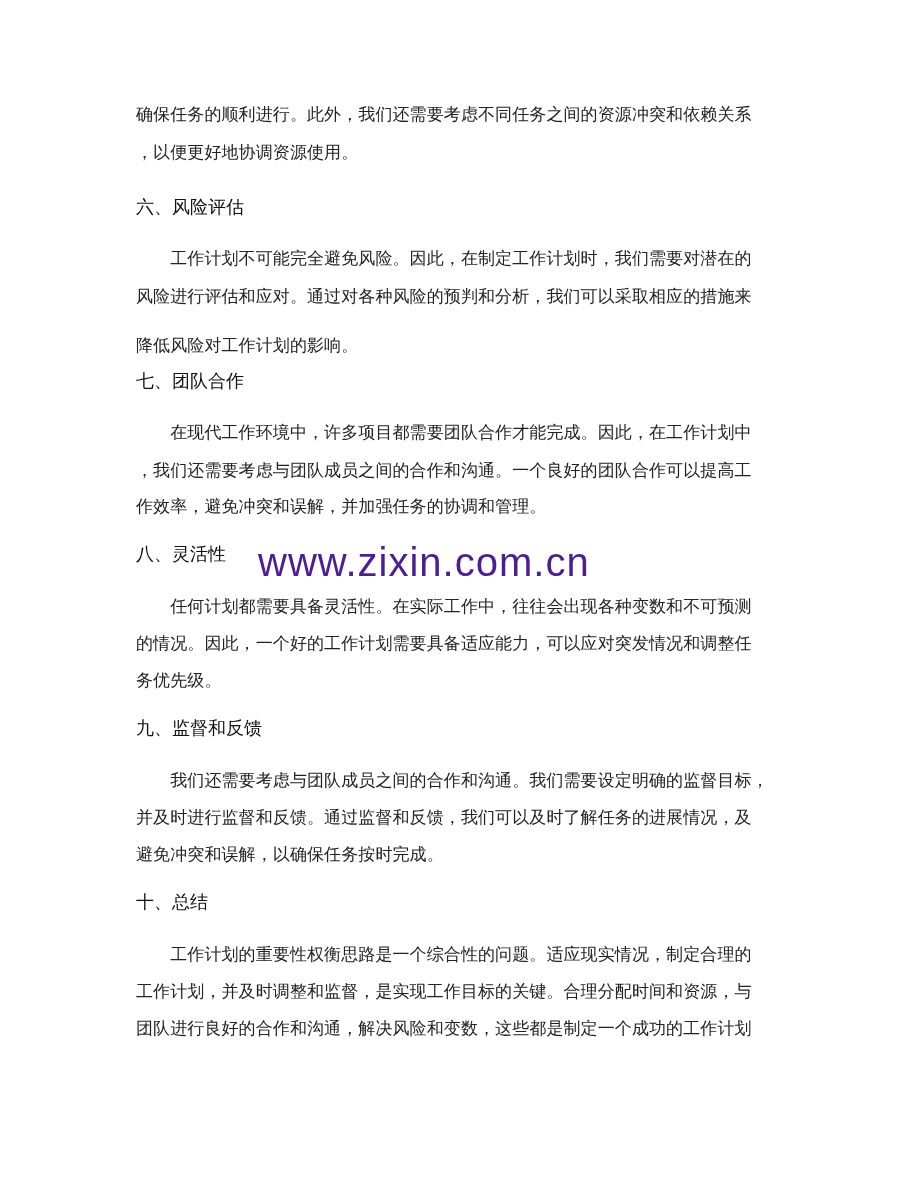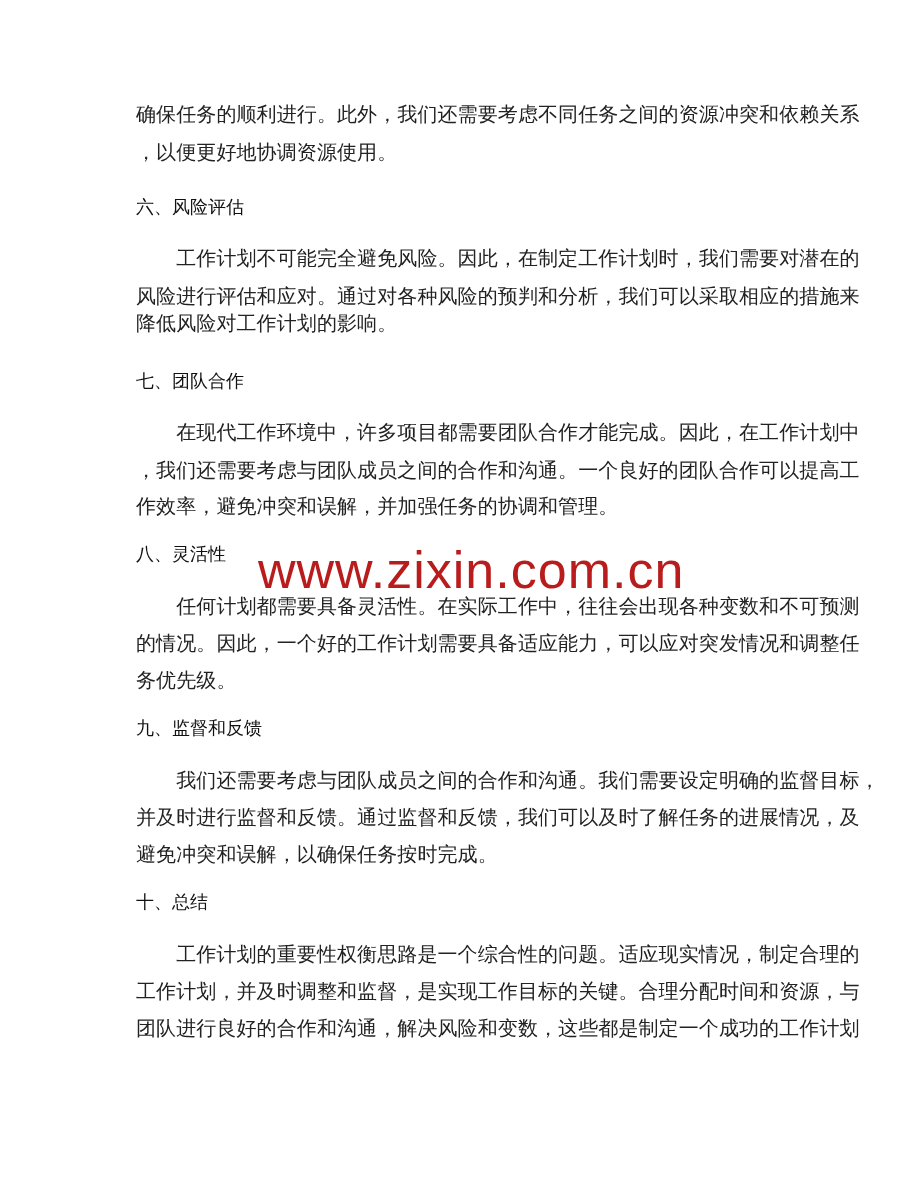--- a/index.html
+++ b/index.html
@@ -1,48 +1,48 @@
 <!DOCTYPE html>
 <html><head>
 <meta charset="utf-8">
 <style>
   html, body { margin: 0; padding: 0; background: #ffffff; }
   body { width: 920px; height: 1191px; position: relative; overflow: hidden; }
   .page { position: absolute; left: 136px; top: 0; width: 660px; }
   .line {
     position: absolute; left: 0; white-space: nowrap;
     font-family: "DejaVu Serif", "Liberation Serif", serif;
-    font-size: 20px; color: #222; letter-spacing: 0.1px; line-height: 20px; text-align: right;
+    font-size: 17px; color: #222; letter-spacing: 0.1px; line-height: 20px; text-align: right;
   }
   .heading {
     position: absolute; left: 0; white-space: nowrap;
     font-family: "DejaVu Sans", "Liberation Sans", sans-serif;
     font-weight: normal; font-size: 18px; color: #111; line-height: 22px;
   }
   .watermark {
     position: absolute; left: 258px; top: 540px;
     font-family: "Liberation Sans", "DejaVu Sans", sans-serif;
-    font-size: 52px; color: #b91c1c; letter-spacing: 1px; white-space: nowrap;
+    font-size: 40px; color: #4c1d95; letter-spacing: 1px; white-space: nowrap;
     pointer-events: none; z-index: 0;
   }
   .page > * { z-index: 1; }
 </style>
 </head>
 <body>
 
 <div class="watermark">www.zixin.com.cn</div>
 
 <div class="page">
   <div class="line" style="top:104px">确保任务的顺利进行。此外，我们还需要考虑不同任务之间的资源冲突和依赖关系</div>
   <div class="line" style="top:142px">，以便更好地协调资源使用。</div>
 
   <div class="heading" style="top:196px">六、风险评估</div>
   <div class="line" style="top:248px">　　工作计划不可能完全避免风险。因此，在制定工作计划时，我们需要对潜在的</div>
   <div class="line" style="top:286px">风险进行评估和应对。通过对各种风险的预判和分析，我们可以采取相应的措施来</div>
-  <div class="line" style="top:313px">降低风险对工作计划的影响。</div>
+  <div class="line" style="top:335px">降低风险对工作计划的影响。</div>
 
   <div class="heading" style="top:370px">七、团队合作</div>
   <div class="line" style="top:422px">　　在现代工作环境中，许多项目都需要团队合作才能完成。因此，在工作计划中</div>
   <div class="line" style="top:460px">，我们还需要考虑与团队成员之间的合作和沟通。一个良好的团队合作可以提高工</div>
   <div class="line" style="top:496px">作效率，避免冲突和误解，并加强任务的协调和管理。</div>
 
   <div class="heading" style="top:543px">八、灵活性</div>
   <div class="line" style="top:596px">　　任何计划都需要具备灵活性。在实际工作中，往往会出现各种变数和不可预测</div>
   <div class="line" style="top:633px">的情况。因此，一个好的工作计划需要具备适应能力，可以应对突发情况和调整任</div>
   <div class="line" style="top:670px">务优先级。</div>

